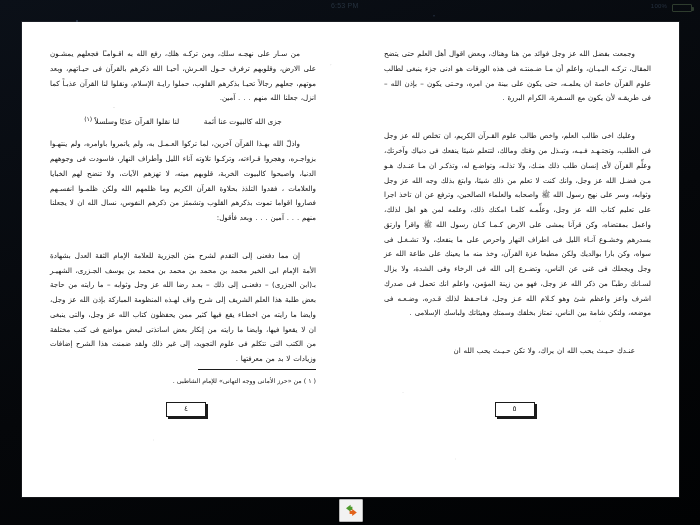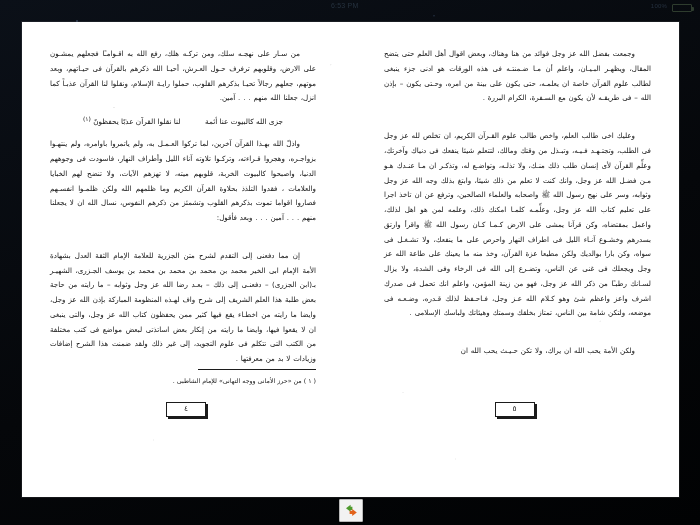--- a/index.html
+++ b/index.html
@@ -236,21 +236,21 @@
 
   <div id="spread">
 
     <div class="page left">
 
       <p class="body-text indent">من سـار على نهجـه سلك، ومن تركـه هلك، رفع الله به اقـوامـًا فجعلهم يمشـون على الارض، وقلوبهم ترفرف حـول العـرش، أحيـا الله ذكرهم بالقرآن فى حيـاتهم، وبعد موتهم، جعلهم رجالاً تحيـا بذكرهم القلوب، حملوا رايـة الإسلام، ونقلوا لنا القرآن عذبـاً كما انزل، جعلنا الله منهم . . . آمين.</p>
 
       <div class="verse-line">
         <span>جزى الله كالبيوت عنا أئمة</span>
         <span class="hemistich-gap"></span>
-        <span>لنا نقلوا القرآن عذبًا يحفظونً</span>
+        <span>لنا نقلوا القرآن عذبًا وسلسلاً</span>
         <sup>(١)</sup>
       </div>
 
       <p class="body-text indent">واذلّ الله بهـذا القرآن آخرين، لما تركوا العـمـل به، ولم ياتمروا باوامره، ولم ينتهـوا بزواجـره، وهجروا قـراءته، وتركـوا تلاوته آناء الليل وأطراف النهار، فاسودت فى وجوههم الدنيا، واصبحوا كالبيوت الخربة، قلوبهم ميته، لا تهزهم الآيات، ولا تنضح لهم الخبايا والعلامات ، فقدوا التلذذ بحلاوة القرآن الكريم وما ظلمهم الله ولكن ظلمـوا انفسـهم فصاروا اقواما تموت بذكرهم القلوب وتشمئز من ذكرهم النفوس، نسال الله ان لا يجعلنا منهم . . . آمين . . . وبعد فأقول:</p>
 
       <div class="para-gap"></div>
 
       <p class="body-text indent">إن مما دفعنى إلى التقدم لشرح متن الجزرية للعلامة الإمام الثقة العدل بشهادة الأمة الإمام ابى الخير محمد بن محمد بن محمد بن محمد بن يوسف الجـزرى، الشهيـر بـ(ابن الجزرى) – دفعنـى إلى ذلك – بعـد رضا الله عز وجل وثوابه – ما رايته من حاجة بعض طلبة هذا العلم الشريف إلى شرح واف لهـذه المنظومة المباركة بإذن الله عز وجل، وايضا ما رايته من اخطـاء يقع فيها كثير ممن يحفظون كتاب الله عز وجل، والتى ينبغى ان لا يقعوا فيها، وايضا ما رايته من إنكار بعض اساتذتى لبعض مواضع فى كتب مختلفة من الكتب التى تتكلم فى علوم التجويد، إلى غير ذلك ولقد ضمنت هذا الشرح إضافات وزيادات لا بد من معرفتها .</p>
 
       <div class="footnote-zone">
@@ -259,30 +259,30 @@
       </div>
 
       <div class="folio">
         <div class="folio-box">٤</div>
       </div>
     </div>
 
     <div class="page right">
 
       <p class="body-text indent">
-        <span>وجمعت بفضل الله عز وجل فوائد من هنا وهناك، وبعض اقوال أهل العلم حتى يتضح المقال، ويظهـر البـيـان، واعلم أن مـا ضـمنتـه فى هذه الورقات هو ادنى جزء ينبغى لطالب علوم القرآن خاصة ان يعلمـه، حتى يكون على بينة من امره، وحـتى يكون – بإذن الله – فى طريقـه لأن يكون مع السـفرة، الكرام البررة .</span>
+        <span>وجمعت بفضل الله عز وجل فوائد من هنا وهناك، وبعض اقوال أهل العلم حتى يتضح المقال، تركـه البـيـان، واعلم أن مـا ضـمنتـه فى هذه الورقات هو ادنى جزء ينبغى لطالب علوم القرآن خاصة ان يعلمـه، حتى يكون على بينة من امره، وحـتى يكون – بإذن الله – فى طريقـه لأن يكون مع السـفرة، الكرام البررة .</span>
       </p>
 
       <div class="para-gap"></div>
 
       <p class="body-text indent">وعليك اخى طالب العلم، واخص طالب علوم القـرآن الكريم، ان تخلص لله عز وجل فى الطلب، وتجتـهـد فـيـه، وتبـذل من وقتك ومالك، لتتعلم شيئا ينفعك فى دنياك وآخرتك، وعلِّم القرآن لأى إنسان طلب ذلك منـك، ولا تذلـه، وتواضـع له، وتذكـر ان مـا عنـدك هـو مـن فضـل الله عز وجل، وانك كنت لا تعلم من ذلك شيئا، وابتغ بذلك وجه الله عز وجل وثوابه، وسر على نهج رسول الله ﷺ واصحابه والعلماء الصالحين، وترفع عن ان تاخذ اجرا على تعليم كتاب الله عز وجل، وعلِّمـه كلمـا امكنك ذلك، وعلمه لمن هو اهل لذلك، واعمل بمقتضاه، وكن قرآنا يمشى على الارض كـمـا كـان رسول الله ﷺ واقرأ وارتق بسدرهم وخشـوع آنـاء الليل فى اطراف النهار واحرص على ما ينفعك، ولا تشـغـل فى سواه، وكن بارا بوالديك ولكن مطيعا عزة القرآن، وخذ منه ما يعينك على طاعة الله عز وجل ويجعلك فى غنى عن الناس، وتضـرع إلى الله فى الرخاء وفى الشدة، ولا يزال لسـانك رطبـًا من ذكر الله عز وجل، فهو من زينة المؤمن، واعلم انك تحمل فى صدرك اشرف واعز واعظم شئ وهو كـلام الله عـز وجل، فـاحـفظ لذلك قـدره، وضـعـه فى موضعه، ولتكن شامة بين الناس، تمتاز بخلقك وسمتك وهيئاتك ولباسك الإسلامى .</p>
 
       <div class="para-gap"></div>
 
-      <p class="body-text indent">ولكن الأمة يحب الله ان يراك، ولا تكن حـيـث يحب الله ان</p>
+      <p class="body-text indent">عنـدك حـيـث يحب الله ان يراك، ولا تكن حـيـث يحب الله ان</p>
 
       <div class="folio">
         <div class="folio-box">٥</div>
       </div>
     </div>
 
   </div>
 
   <div id="bottombar">
     <div id="nav-button">

